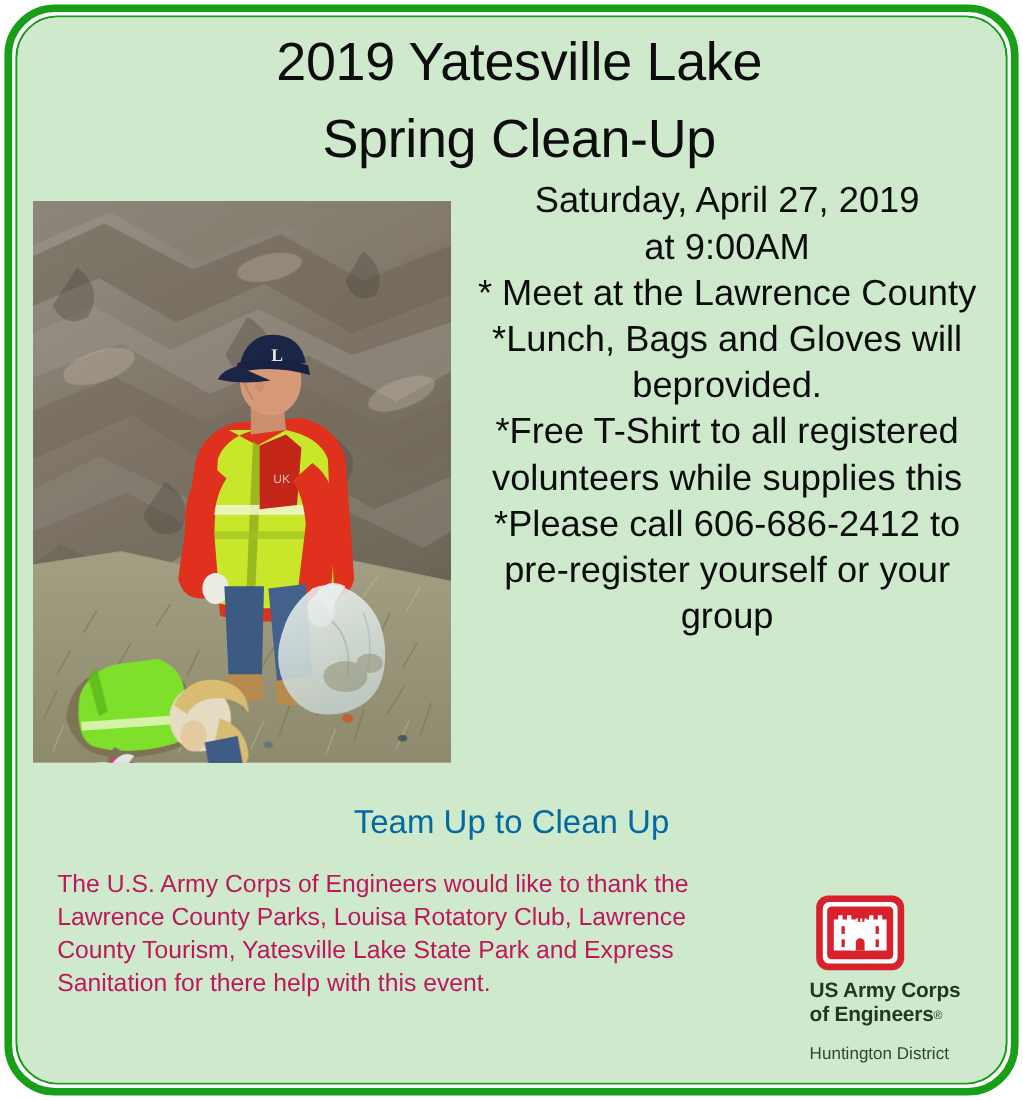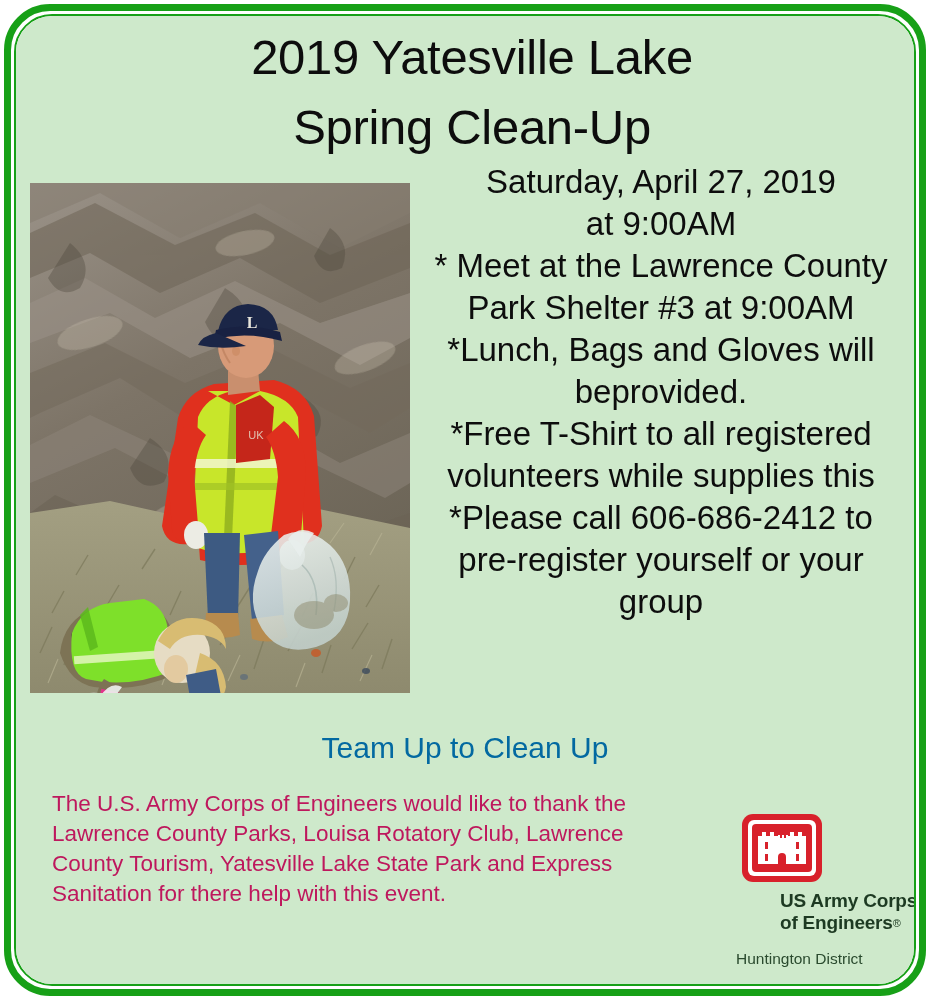--- a/index.html
+++ b/index.html
@@ -135,21 +135,20 @@
     margin-top: 6px;
     margin-left: 14px;
     color: #1d3a22;
   }
   .logo-line1, .logo-line2 {
     font-size: 19px;
     font-weight: bold;
     line-height: 22px;
     letter-spacing: -0.2px;
     white-space: nowrap;
-    margin-left: 44px;
   }
   .logo-reg { font-size: 11px; font-weight: normal; vertical-align: 2px; }
   .logo-line3 {
     font-size: 15.5px;
     line-height: 20px;
     margin-top: 15px;
     color: #2a4a2e;
     white-space: nowrap;
   }
 </style>
@@ -336,21 +335,20 @@
         <ellipse cx="286" cy="470" rx="5" ry="4" fill="#c55a28" opacity="0.85"></ellipse>
         <ellipse cx="336" cy="488" rx="4" ry="3" fill="#3b4a5c" opacity="0.8"></ellipse>
         <ellipse cx="214" cy="494" rx="4" ry="3" fill="#5a6a7a" opacity="0.7"></ellipse>
       </svg>
     </div>
 
     <div class="details">
       <span class="line">Saturday, April 27, 2019</span>
       <span class="line">at 9:00AM</span>
       <span class="line">* Meet at the Lawrence County</span>
-      <span class="line">Park Shelter #3 at 9:00AM</span>
       <span class="line">*Lunch, Bags and Gloves will</span>
       <span class="line">beprovided.</span>
       <span class="line">*Free T-Shirt to all registered</span>
       <span class="line">volunteers while supplies this</span>
       <span class="line">*Please call 606-686-2412 to</span>
       <span class="line">pre-register yourself or your</span>
       <span class="line">group</span>
     </div>
 
     <div class="slogan">Team Up to Clean Up</div>

